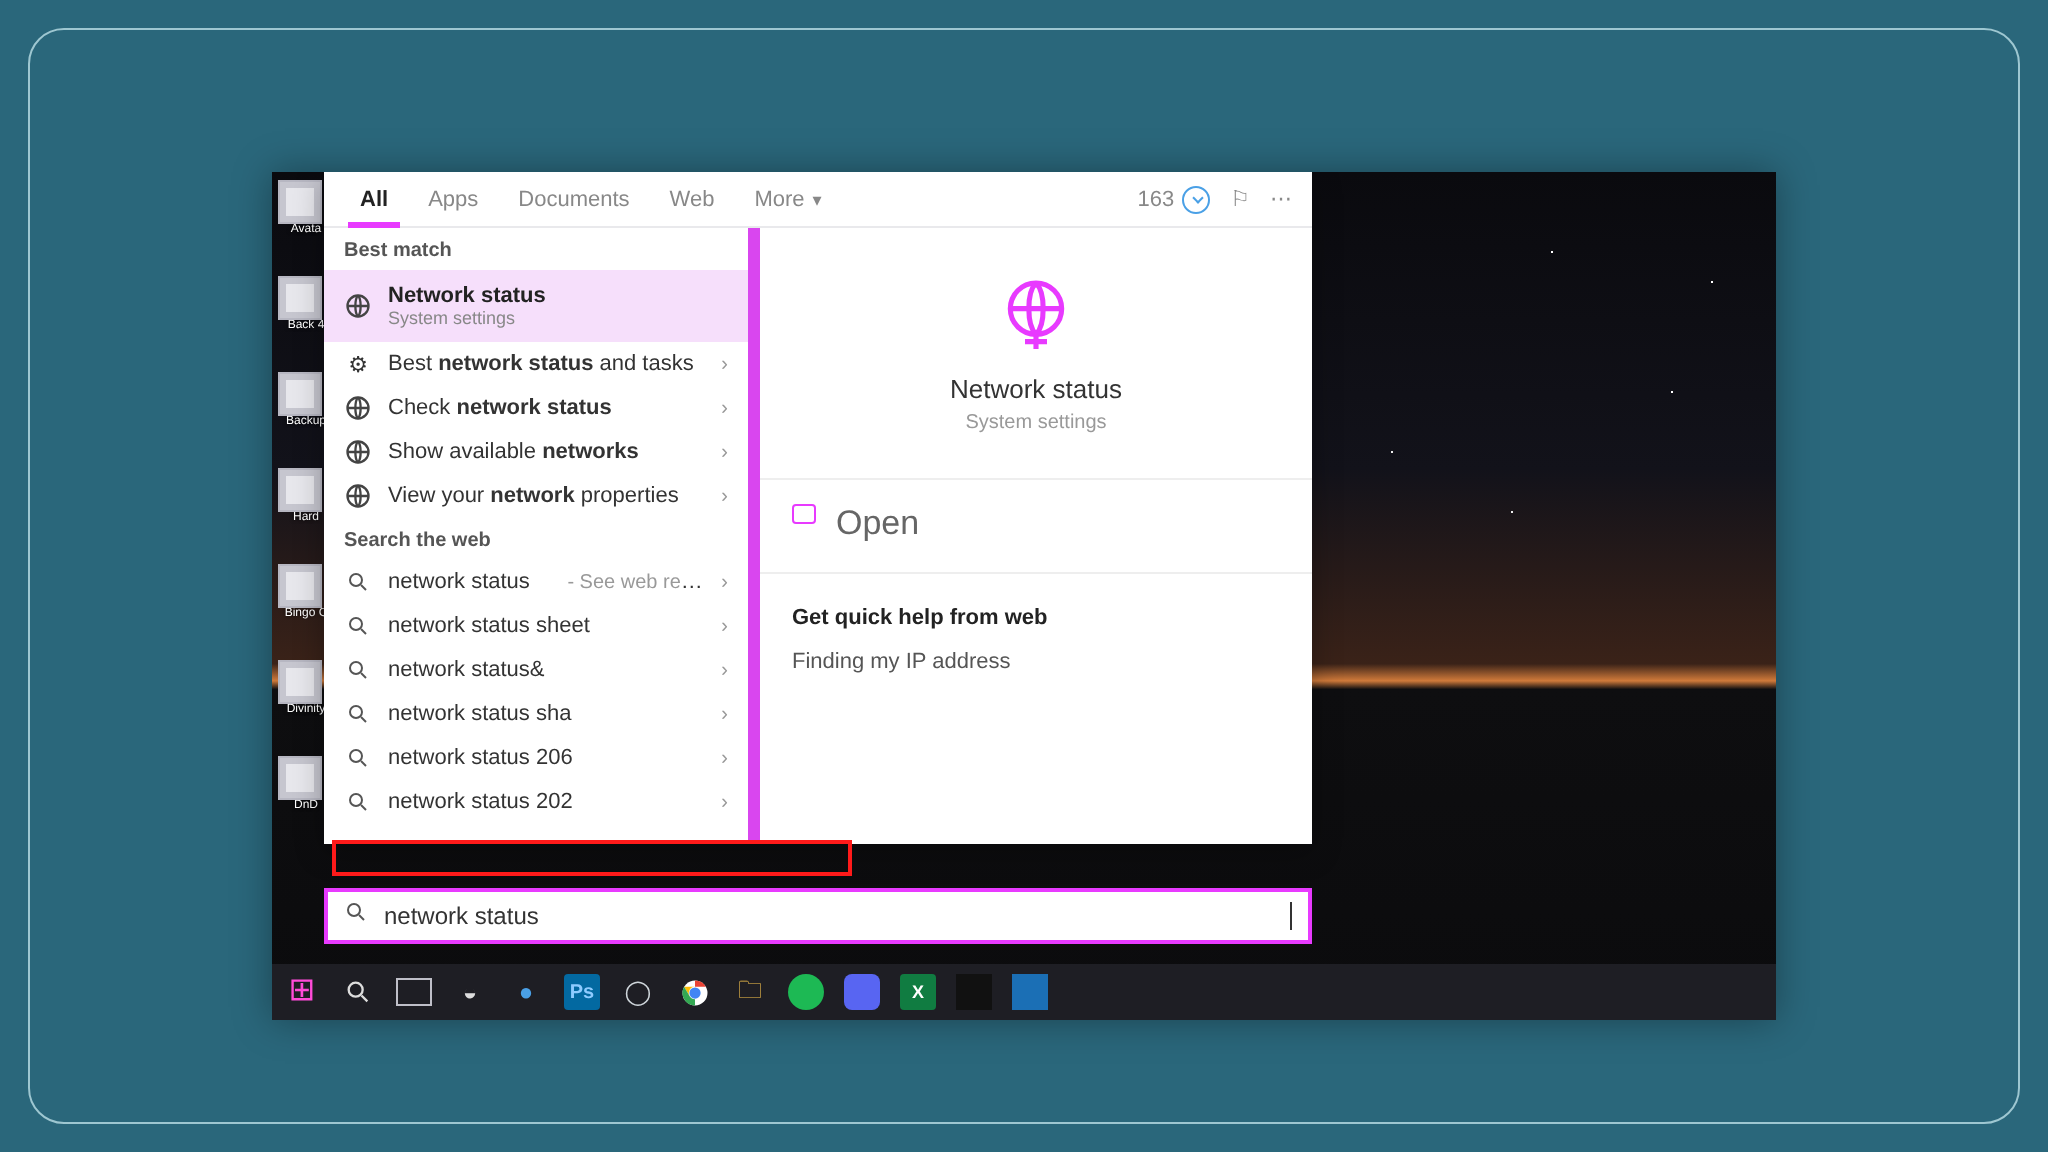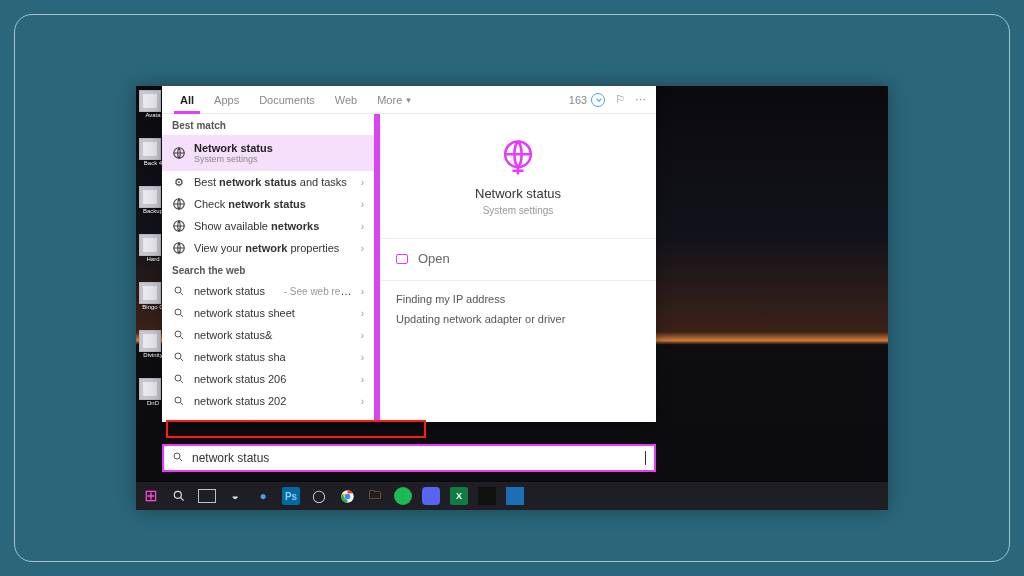--- a/index.html
+++ b/index.html
@@ -83,21 +83,21 @@
   .best-row .meta { display:flex; flex-direction:column; }
   .best-row .meta .title { font-size:11px; font-weight:600; color:#222; }
   .best-row .meta .kind  { font-size:9px; color:#888; }
 
   .right-pane { flex:1; padding: 14px 16px; display:flex; flex-direction:column; overflow:hidden; }
   .hero { display:flex; flex-direction:column; align-items:center; gap:4px; margin-top:8px; margin-bottom:18px; }
   .hero .title { font-size:13px; color:#333; }
   .hero .kind  { font-size:10px; color:#999; }
   .hero-icon { color:#e83aff; }
   .divider { height:1px; background:#eee; margin: 4px -16px 8px; }
-  .open-row { display:flex; align-items:center; gap:10px; font-size:13px; color:#666; padding:4px 0 10px; }
+  .open-row { display:flex; align-items:flex-start; gap:10px; font-size:17px; color:#666; padding:4px 0 10px; }
   .open-row .sq { width:12px; height:10px; border:1.5px solid #e83aff; border-radius:2px; }
   .help-head { font-size:11px; color:#222; font-weight:600; margin: 8px 0 6px; }
   .help-link { font-size:11px; color:#555; padding: 4px 0; }
 
   
   .red-rect {
     position:absolute; left: 30px; top: 334px; width: 260px; height: 18px;
     border: 2px solid #ff1a1a; pointer-events:none;
   }
 
@@ -331,22 +331,22 @@
           </span>
           <div class="title">Network status</div>
           <div class="kind">System settings</div>
         </div>
         <div class="divider"></div>
         <div class="open-row">
           <span class="sq"></span>
           <span>Open</span>
         </div>
         <div class="divider"></div>
+        <div class="help-head">Get quick help from web</div>
         <div class="help-link">Finding my IP address</div>
-        <div class="help-link">Updating network adapter or driver</div>
       </div>
     </div>
   </div>
 
   <div class="red-rect"></div>
 
   <div class="search-input">
     <span class="mag">
       <svg class="mag-svg" viewBox="0 0 24 24" fill="none" stroke="#555" stroke-width="2">
           <circle cx="10" cy="10" r="6"></circle>

